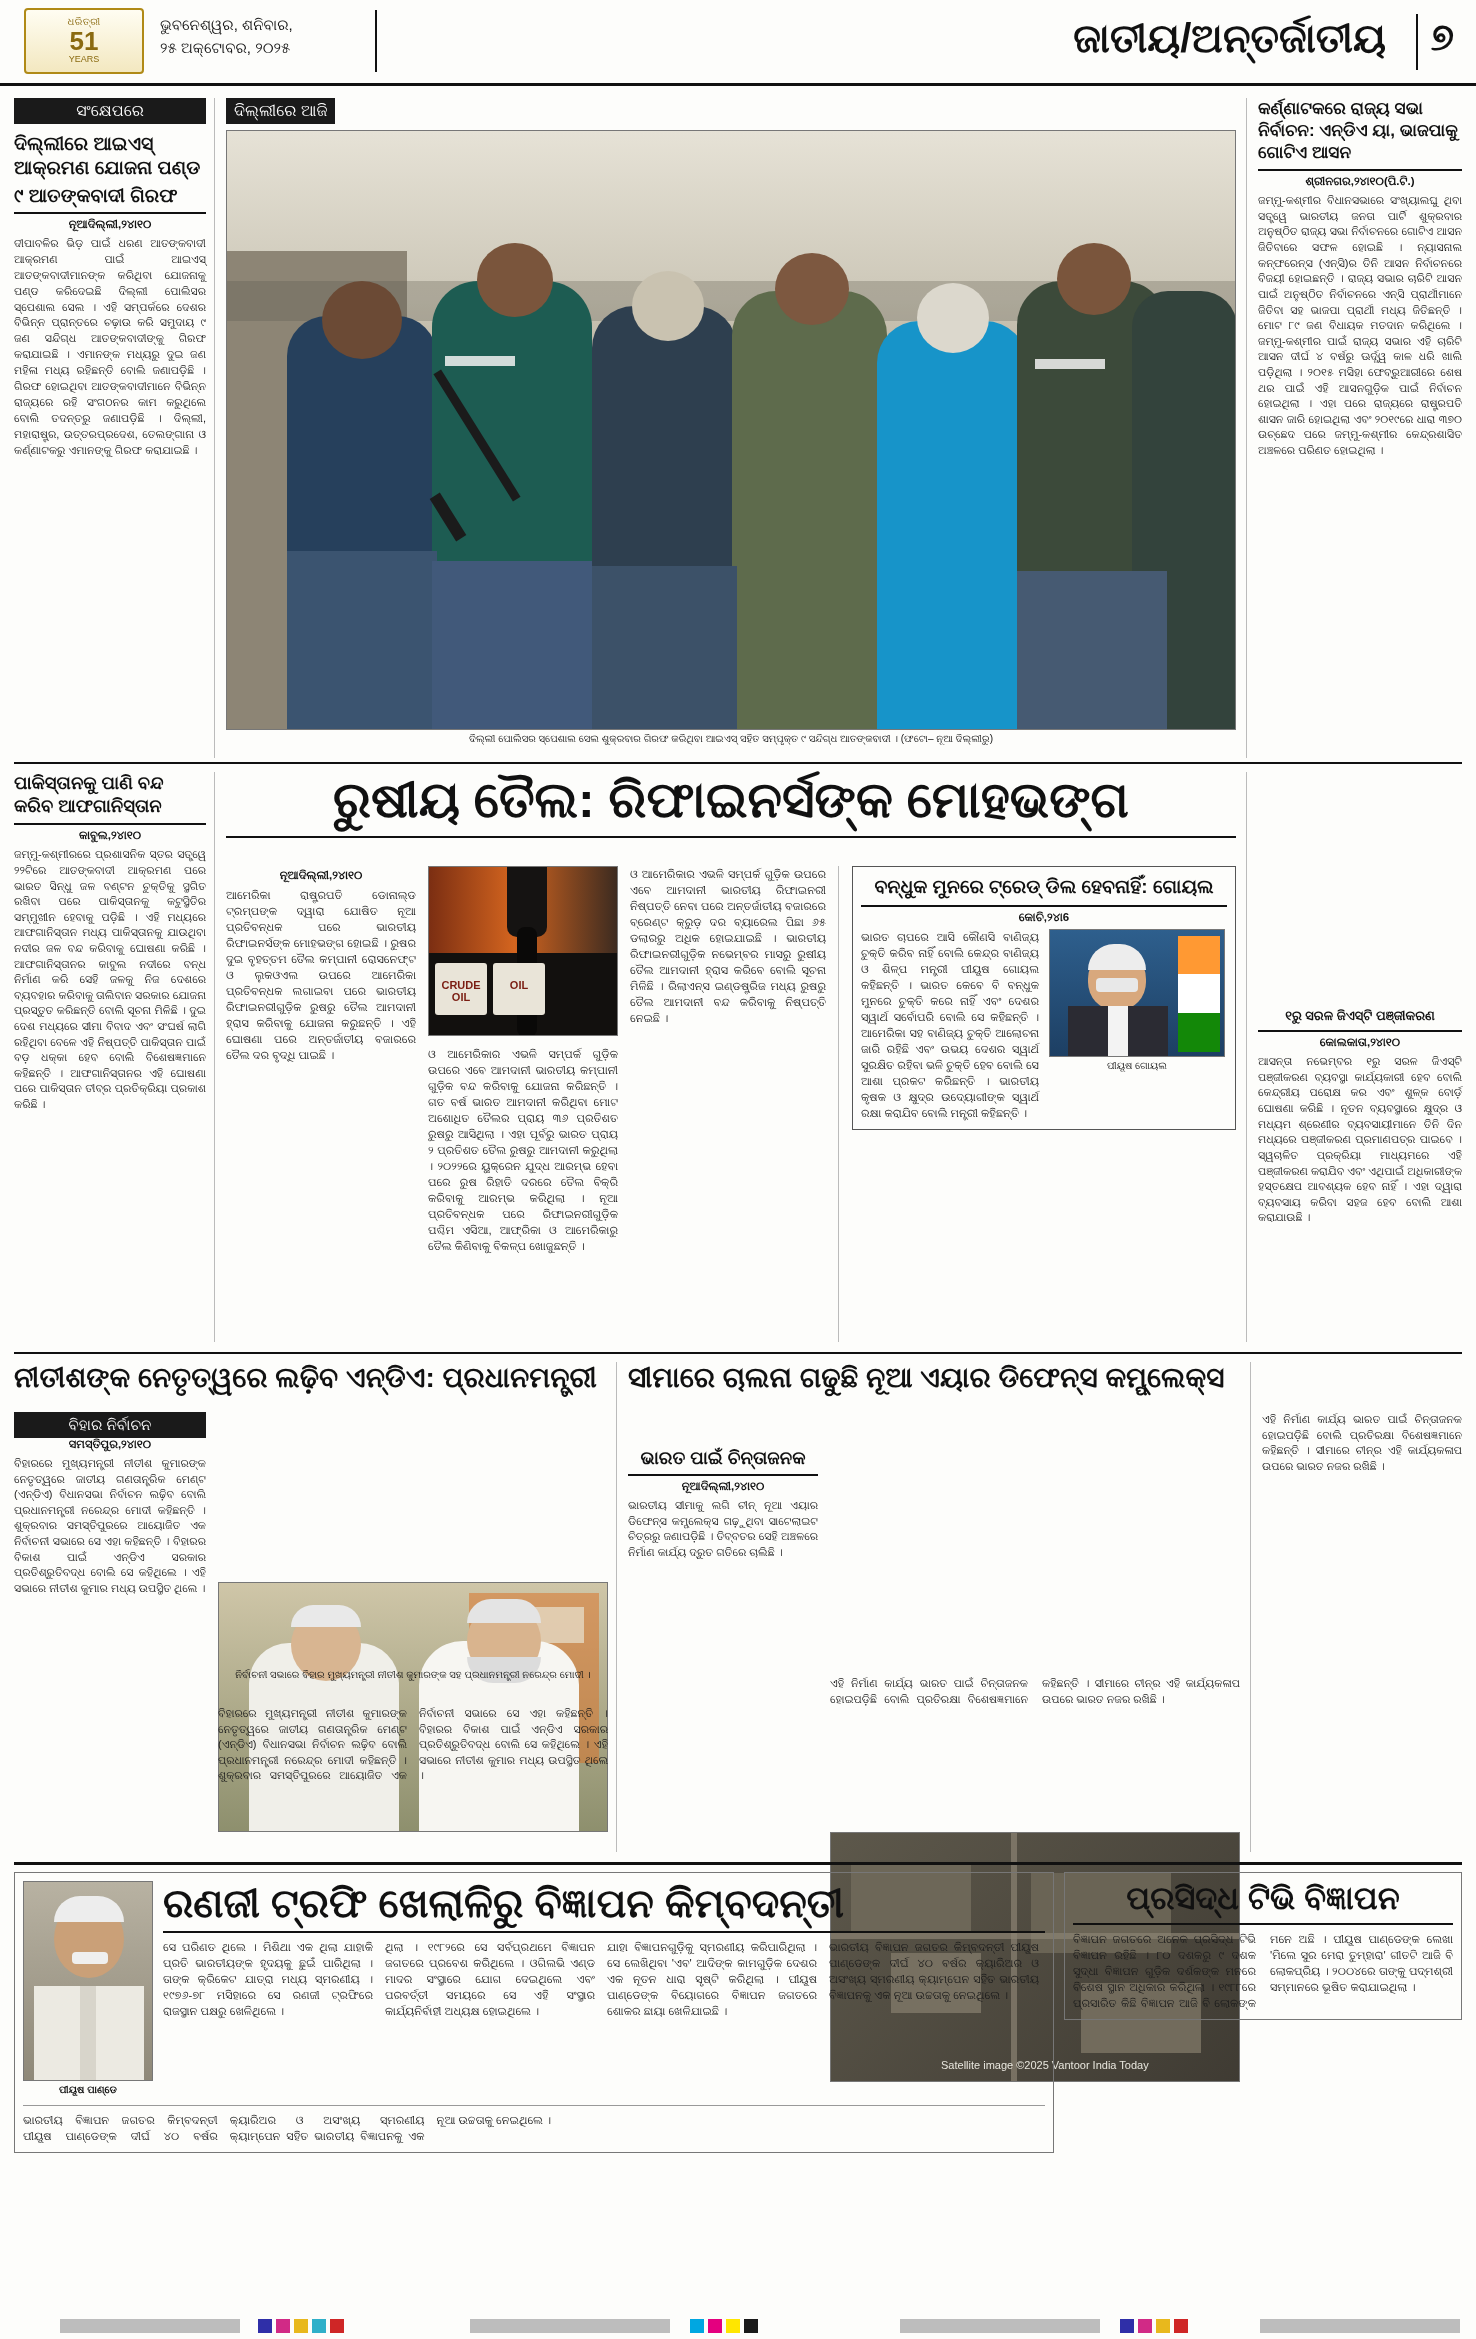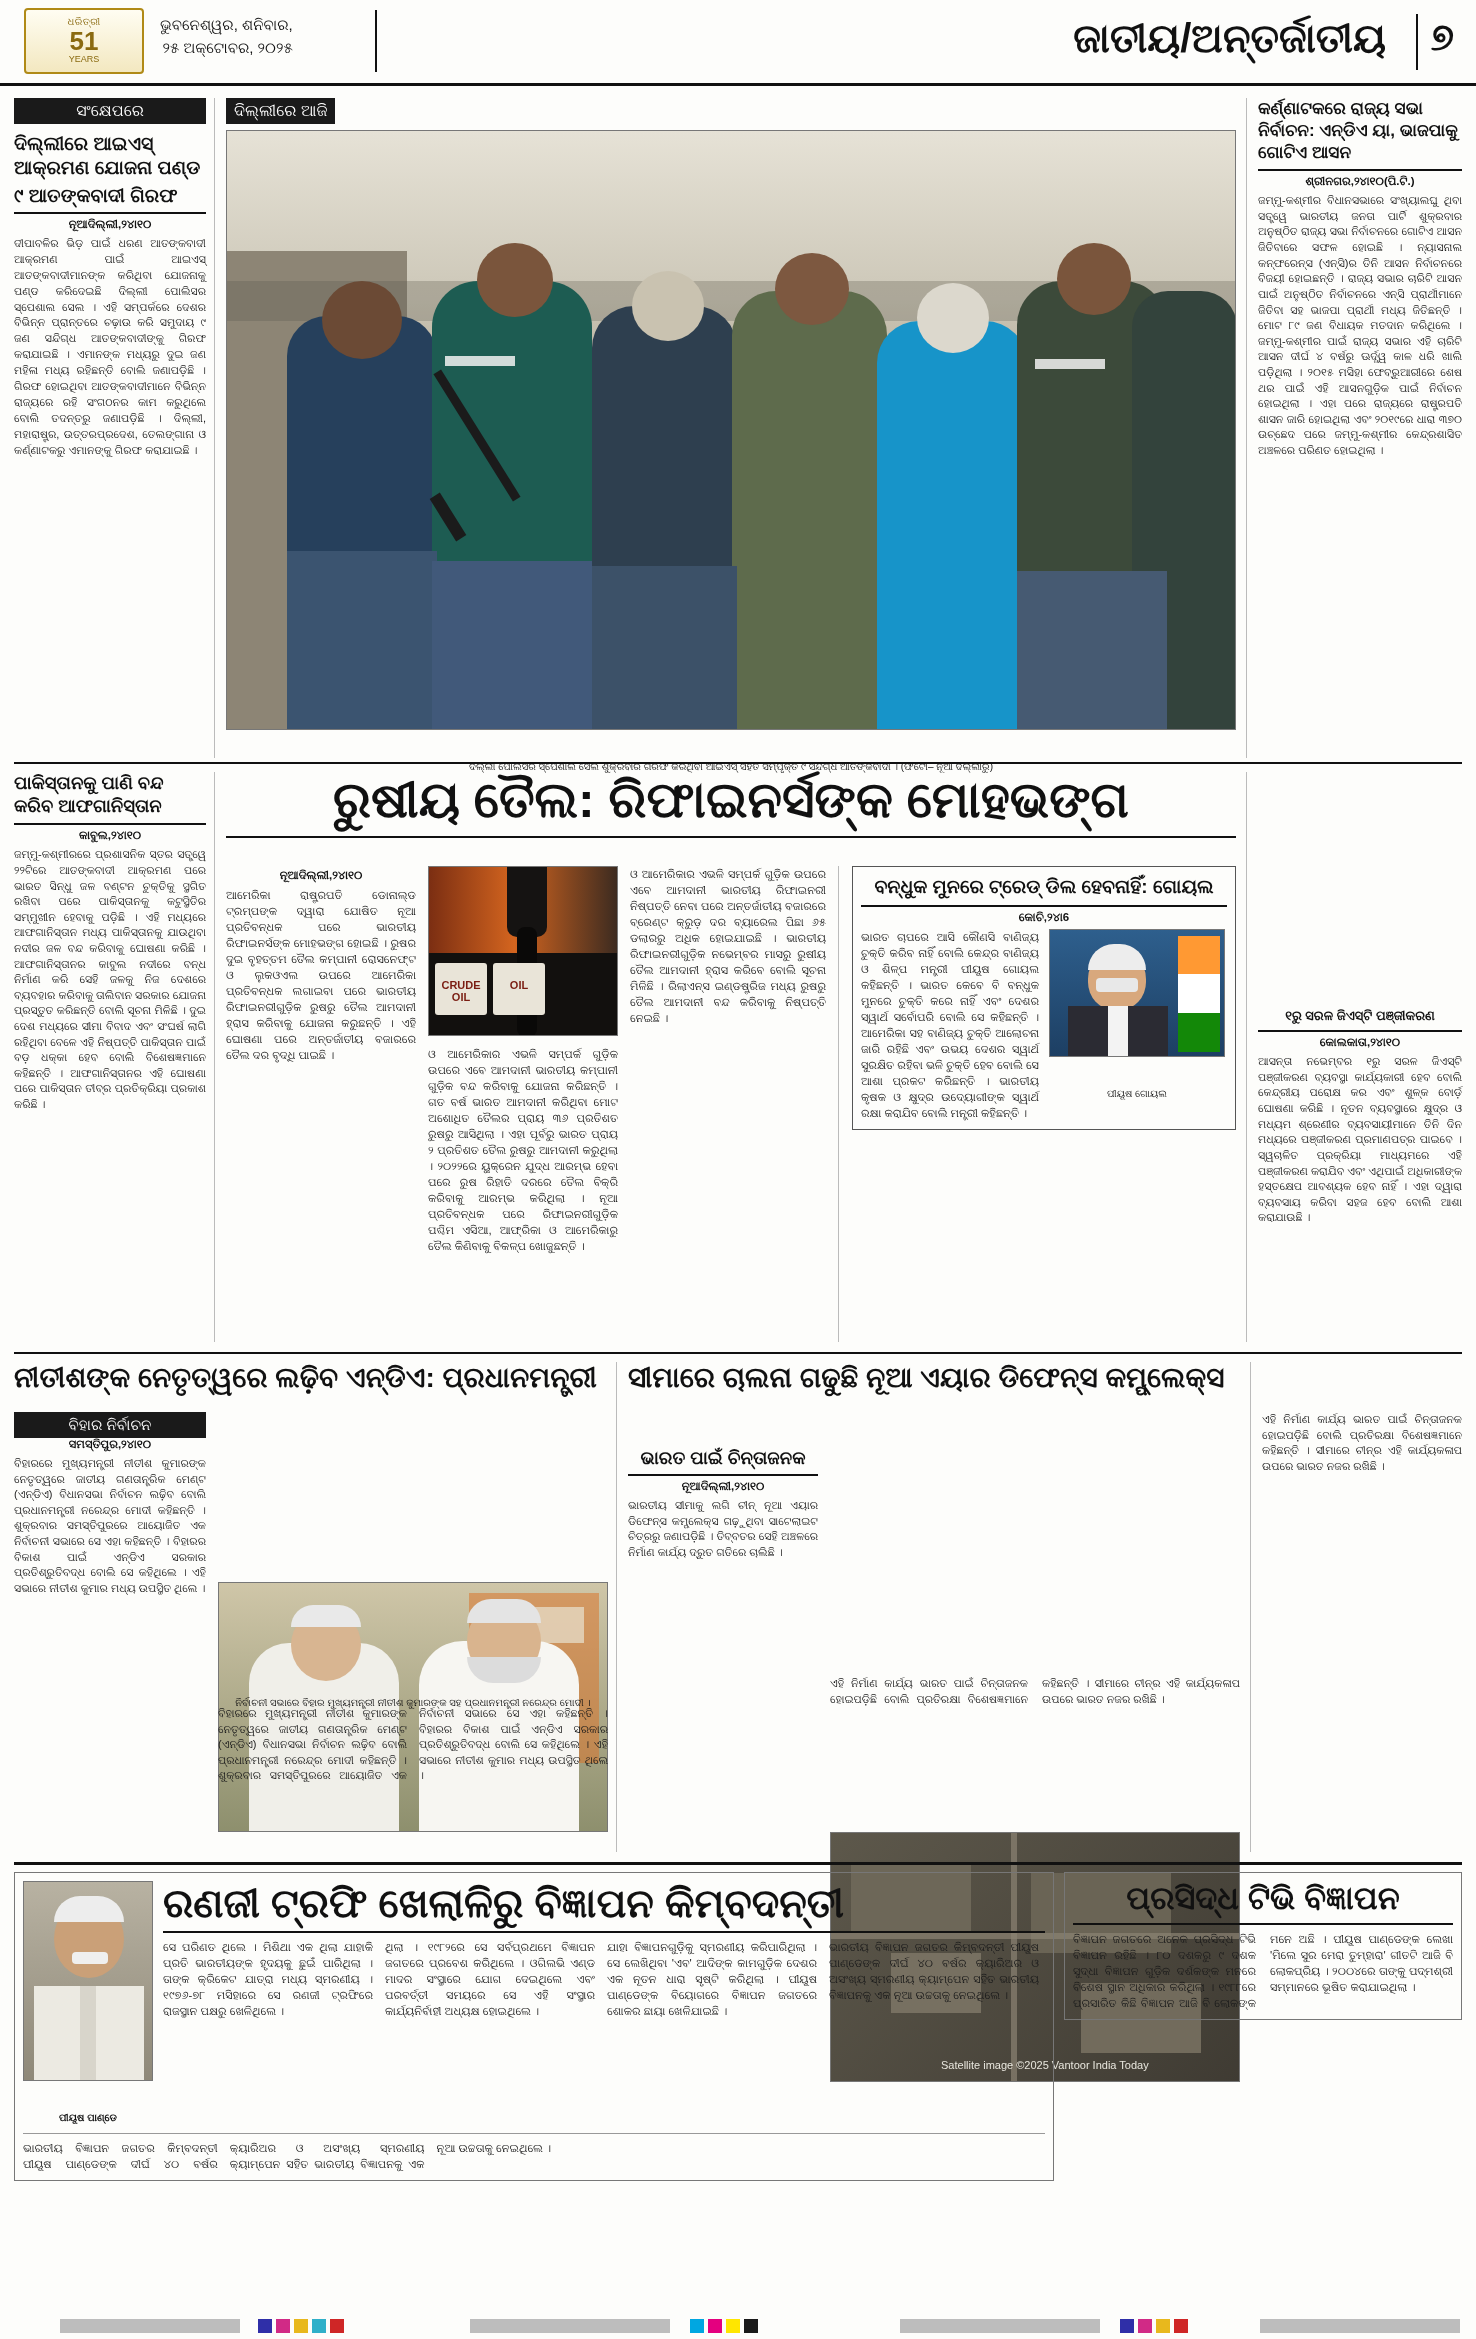--- a/index.html
+++ b/index.html
@@ -41,21 +41,21 @@
   .col-rule { position:absolute; background:#bbb; width:1px; }
   .hr { position:absolute; background:#111; height:2px; }
   .thin { position:absolute; background:#999; height:1px; }
 
   .tx { font-size:11.3px; line-height:1.42; text-align:justify; color:#1b1b1b; }
   .dateline { font-size:11.5px; font-weight:bold; text-align:center; margin:3px 0 5px; }
 
   .headline { font-weight:bold; line-height:1.12; }
 
   .photo { background:#888; position:relative; overflow:hidden; border:1px solid #777; }
-  .cap { font-size:10px; text-align:center; padding:3px 2px 0; line-height:1.25;margin-top:28px; }
+  .cap { font-size:10px; text-align:center; padding:3px 2px 0; line-height:1.25; }
 
   
   .ph-sky { position:absolute; left:0; top:0; right:0; bottom:0; }
 
   
   .pp { position:absolute; }
 
   .tiny { font-size:11px; }
 
   
@@ -65,21 +65,21 @@
 <body>
 
 <div class="page">
 
   <div class="masthead">
     <div class="logo-badge">
       <div class="l1">ଧରିତ୍ରୀ</div>
       <div class="l2">51</div>
       <div class="l3">YEARS</div>
     </div>
-    <div class="masthead-date" style="white-space:pre-line;text-align:right;">ଭୁବନେଶ୍ୱର, ଶନିବାର,
+    <div class="masthead-date" style="white-space:pre-line;">ଭୁବନେଶ୍ୱର, ଶନିବାର,
 ୨୫ ଅକ୍ଟୋବର, ୨୦୨୫</div>
     <div class="masthead-rule"></div>
     <div class="masthead-section">ଜାତୀୟ/ଅନ୍ତର୍ଜାତୀୟ</div>
     <div class="masthead-sep"></div>
     <div class="masthead-pageno">୭</div>
   </div>
 
   <div class="box" style="left:14px; top:98px; width:192px;">
     <div class="hdr-band" style="width:100%; text-align:center; font-size:16px;">ସଂକ୍ଷେପରେ</div>
     <div class="headline" style="font-size:19px; margin-top:8px; text-align:left; line-height:1.25;">ଦିଲ୍ଲୀରେ ଆଇଏସ୍‌ ଆକ୍ରମଣ ଯୋଜନା ପଣ୍ଡ</div>

